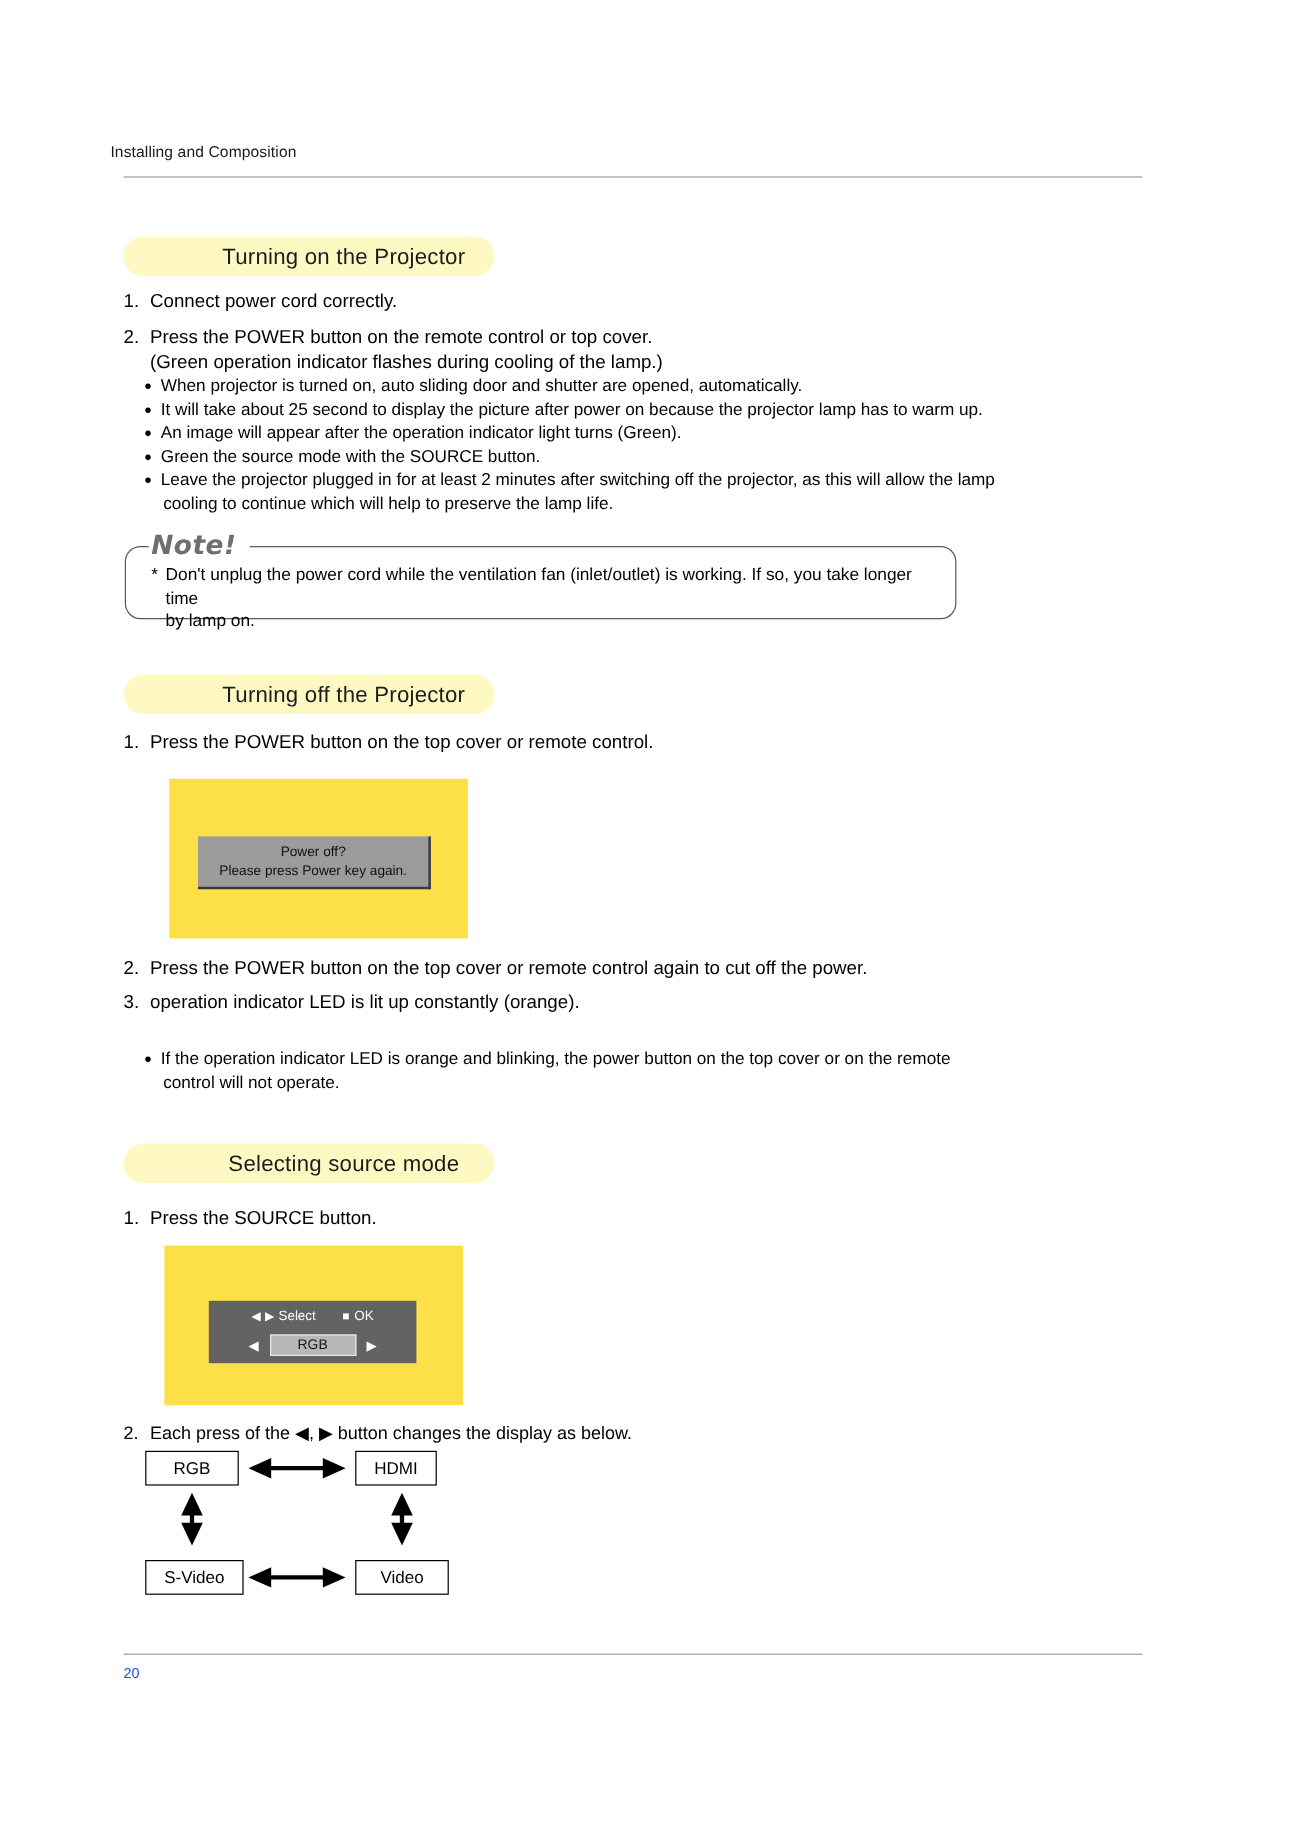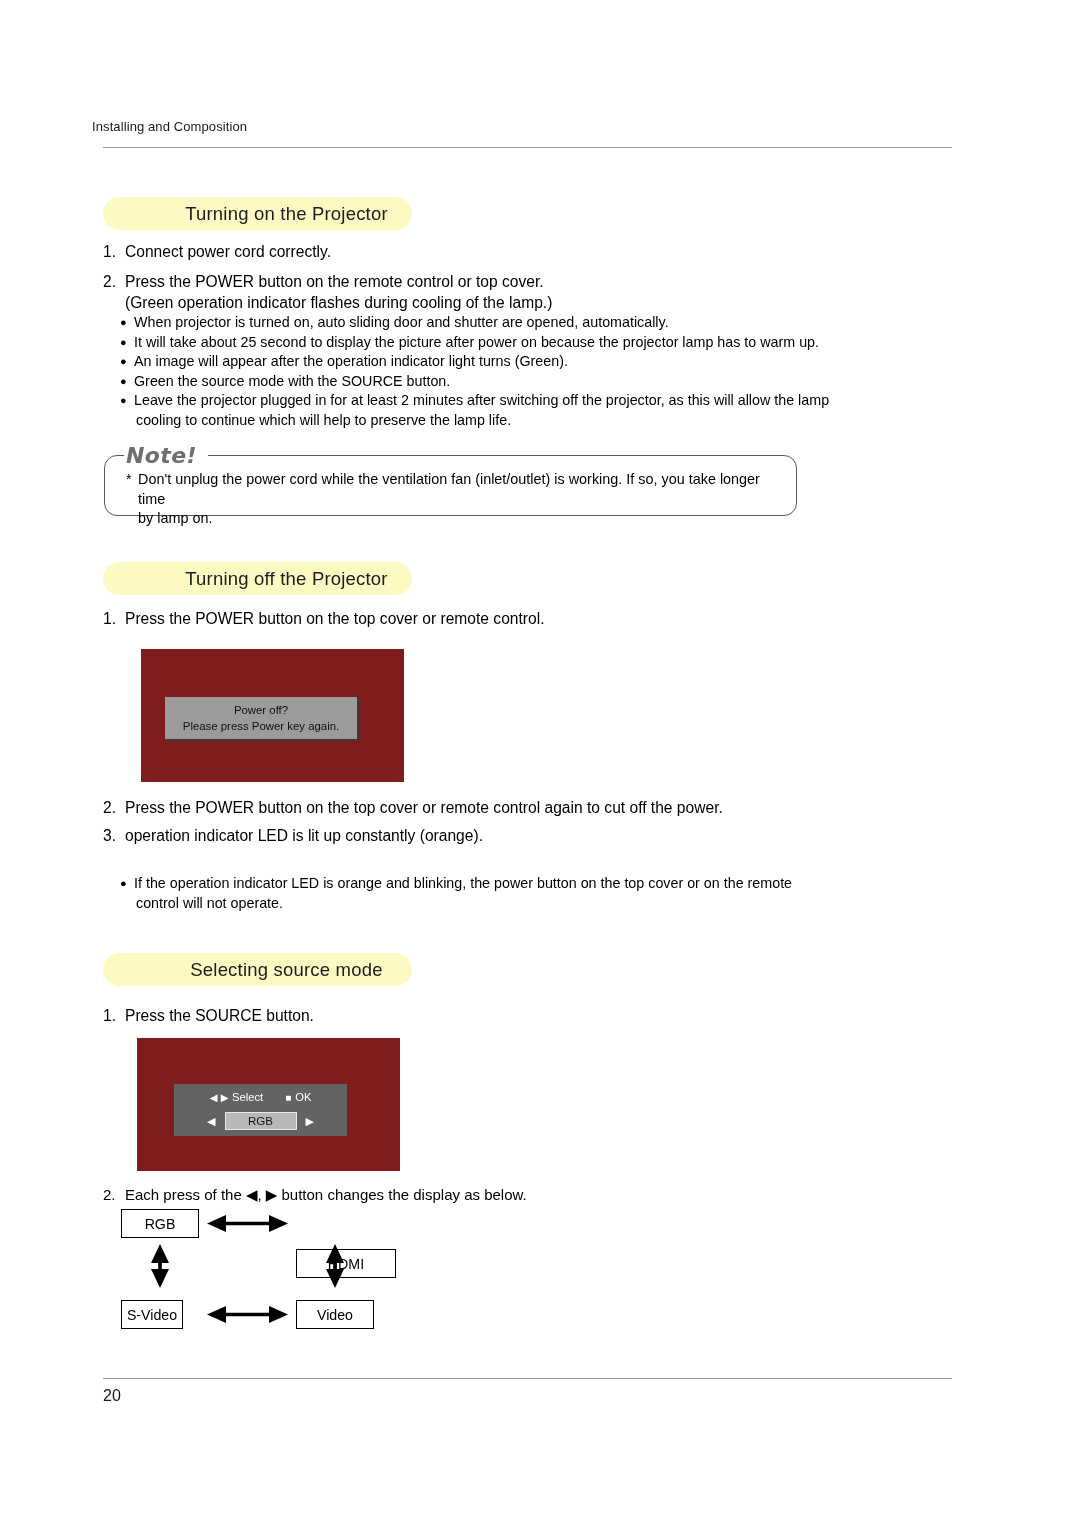--- a/index.html
+++ b/index.html
@@ -152,22 +152,21 @@
     top: 0;
   }
   .note-body .ntxt {
     display: block;
     margin-left: 12px;
   }
 
   
   .screen {
     position: absolute;
-    background: #7f1d1d;
-    padding-left: 14px;
+    background: #fde047;
   }
   #screen-poweroff { left: 141px; top: 649px; width: 249px; height: 133px; }
   #screen-source   { left: 137px; top: 1038px; width: 249px; height: 133px; }
 
   .osd-poweroff {
     position: absolute;
     left: 24px;
     top: 48px;
     width: 194px;
     height: 44px;
@@ -240,39 +239,39 @@
     box-sizing: border-box;
     height: 29px;
     display: flex;
     align-items: center;
     justify-content: center;
     font-size: 14.2px;
     color: #000;
     background: #fff;
   }
   #fbox-rgb     { left: 121px; top: 1209px; width: 78px; }
-  #fbox-hdmi    { left: 296px; top: 1209px; width: 100px; margin-top: 40px; }
-  #fbox-svideo  { left: 121px; top: 1300px; width: 62px; }
+  #fbox-hdmi    { left: 296px; top: 1209px; width: 68px; }
+  #fbox-svideo  { left: 121px; top: 1300px; width: 82px; }
   #fbox-video   { left: 296px; top: 1300px; width: 78px; }
 
   
   .foot-rule {
     position: absolute;
     left: 103px;
     top: 1378px;
     width: 849px;
     height: 1px;
     background: #9a9a9a;
   }
   .foot-num {
     position: absolute;
     left: 103px;
     top: 1387px;
-    font-size: 16px;
-    color: #0f172a;
+    font-size: 12px;
+    color: #1d4ed8;
   }
 </style>
 </head>
 <body>
 
 <div class="page">
 
   <div class="run-head">Installing and Composition</div>
   <div class="head-rule"></div>
 

